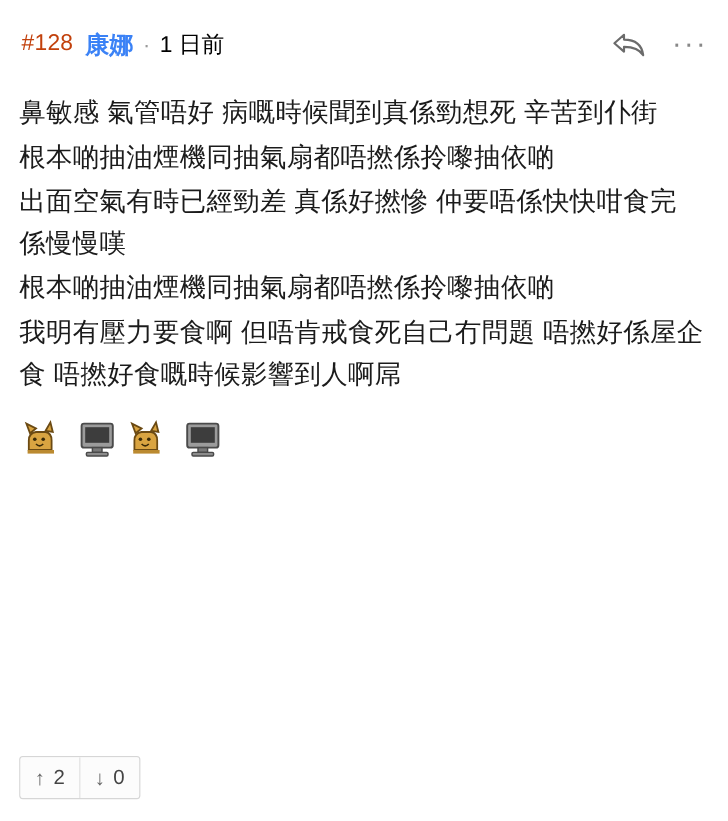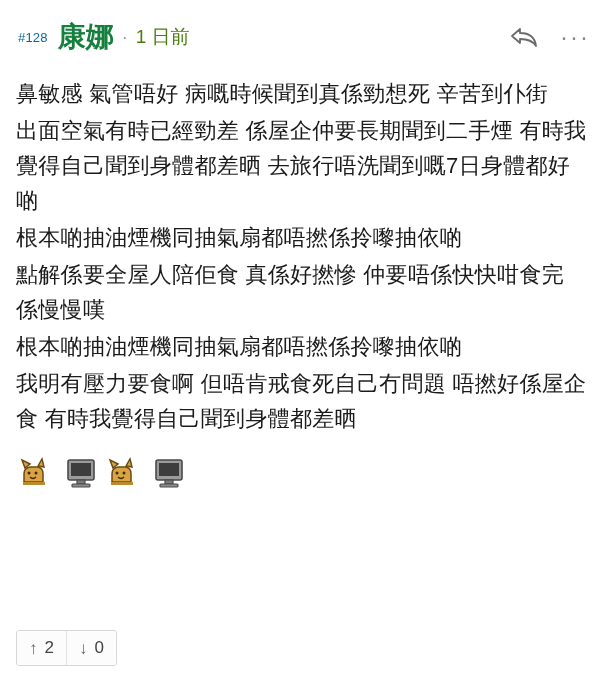--- a/index.html
+++ b/index.html
@@ -23,38 +23,38 @@
   }
   
   .post-header {
     display: flex;
     align-items: center;
     padding: 22px 18px 10px 18px;
     box-sizing: border-box;
     height: 62px;
   }
   .post-id {
-    color: #0369a1;
-    font-size: 13px;
+    color: #c2410c;
+    font-size: 19px;
     letter-spacing: 0.2px;
     margin-right: 10px;
   }
   .author {
-    color: #15803d;
-    font-size: 28px;
+    color: #3b82f6;
+    font-size: 20px;
     font-weight: bold;
     margin-right: 8px;
   }
   .dot-sep {
     color: #9a9a9a;
     font-size: 18px;
     margin-right: 8px;
   }
   .timestamp {
-    color: #4d7c0f;
+    color: #000000;
     font-size: 19px;
   }
   .header-spacer {
     flex: 1 1 auto;
   }
   .reply-icon {
     width: 30px;
     height: 26px;
     margin-right: 22px;
     display: inline-flex;
@@ -154,25 +154,24 @@
     <span class="reply-icon">
       <svg width="28" height="22" viewBox="0 0 28 22" aria-hidden="true">
         <path d="M10 3 L2 10 L10 17 L10 13 C18 13 23 15 26 20 C25 12 20 7 10 7 Z" fill="none" stroke="#6b6b6b" stroke-width="1.8" stroke-linejoin="round" stroke-linecap="round"></path>
       </svg>
     </span>
     <span class="more-icon">···</span>
   </div>
 
   <div class="post-body">
     <p class="para">鼻敏感 氣管唔好 病嘅時候聞到真係勁想死 辛苦到仆街</p>
-    <p class="para">出面空氣有時已經勁差 係屋企仲要長期聞到二手煙 有時我覺得自己聞到身體都差晒 去旅行唔洗聞到嘅7日身體都好啲</p>
     <p class="para">根本啲抽油煙機同抽氣扇都唔撚係拎嚟抽依啲</p>
-    <p class="para">點解係要全屋人陪佢食 真係好撚慘 仲要唔係快快咁食完 係慢慢嘆</p>
+    <p class="para">出面空氣有時已經勁差 真係好撚慘 仲要唔係快快咁食完 係慢慢嘆</p>
     <p class="para">根本啲抽油煙機同抽氣扇都唔撚係拎嚟抽依啲</p>
-    <p class="para">我明有壓力要食啊 但唔肯戒食死自己冇問題 唔撚好係屋企食 有時我覺得自己聞到身體都差晒</p>
+    <p class="para">我明有壓力要食啊 但唔肯戒食死自己冇問題 唔撚好係屋企食 唔撚好食嘅時候影響到人啊屌</p>
   </div>
 
   <div class="emote-row">
     <span class="emote">
       <svg width="40" height="40" viewBox="0 0 40 40" aria-hidden="true">
         <rect x="0" y="0" width="40" height="40" fill="#ffffff"></rect>
 
         <path d="M6 30 L6 22 Q6 16 12 15 L20 15 Q25 16 25 22 L25 30 Z" fill="#d9a441" stroke="#6b4a13" stroke-width="1.5"></path>
 
         <path d="M7 16 L4 8 L12 12 Z" fill="#d9a441" stroke="#6b4a13" stroke-width="1.5"></path>

